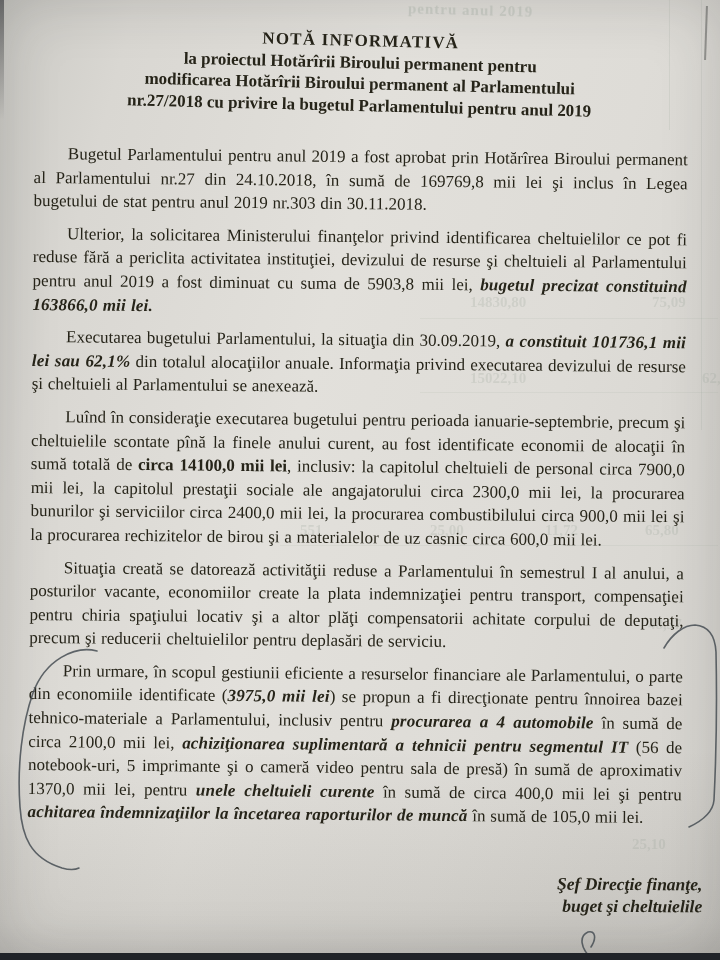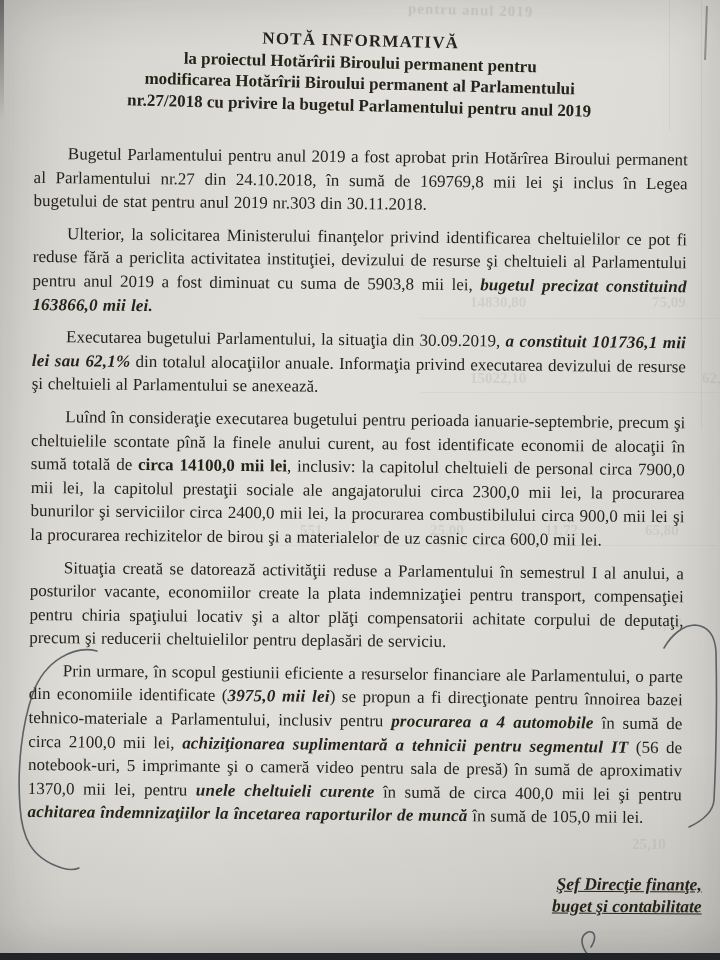--- a/index.html
+++ b/index.html
@@ -50,21 +50,20 @@
     word-spacing:.5px;
   }
   .body-text p{margin:0 0 9px 0;text-indent:34px;}
   .seg-n{font-weight:400;font-style:normal;}
   .seg-b{font-weight:700;font-style:normal;}
   .seg-bi{font-weight:700;font-style:italic;letter-spacing:.2px;}
   .signature{
     position:absolute;top:874px;right:18px;text-align:right;
     font-weight:700;font-style:italic;font-size:17.5px;line-height:21.5px;
     transform:rotate(0.3deg);
-    text-decoration:underline;
   }
   
   .pen-overlay{position:absolute;inset:0;pointer-events:none;}
   .pen-overlay path{fill:none;stroke:var(--pen);stroke-width:1.6;stroke-linecap:round;opacity:.85;}
 </style>
 </head>
 <body>
 
 <div class="photo">
   <div class="paper"></div>
@@ -102,21 +101,21 @@
       <p><span class="seg-n">Bugetul Parlamentului pentru anul 2019 a fost aprobat prin Hotărîrea Biroului permanent al Parlamentului nr.27 din 24.10.2018, în sumă de 169769,8 mii lei şi inclus în Legea bugetului de stat pentru anul 2019 nr.303 din 30.11.2018.</span></p>
       <p><span class="seg-n">Ulterior, la solicitarea Ministerului finanţelor privind identificarea cheltuielilor ce pot fi reduse fără a periclita activitatea instituţiei, devizului de resurse şi cheltuieli al Parlamentului pentru anul 2019 a fost diminuat cu suma de 5903,8 mii lei, </span><span class="seg-bi">bugetul precizat constituind 163866,0 mii lei.</span></p>
       <p><span class="seg-n">Executarea bugetului Parlamentului, la situaţia din 30.09.2019, </span><span class="seg-bi">a constituit 101736,1 mii lei sau 62,1%</span><span class="seg-n"> din totalul alocaţiilor anuale. Informaţia privind executarea devizului de resurse şi cheltuieli al Parlamentului se anexează.</span></p>
       <p><span class="seg-n">Luînd în consideraţie executarea bugetului pentru perioada ianuarie-septembrie, precum şi cheltuielile scontate pînă la finele anului curent,  au fost identificate economii de alocaţii în sumă totală de </span><span class="seg-b">circa 14100,0 mii lei</span><span class="seg-n">, inclusiv:  la capitolul cheltuieli de personal circa 7900,0 mii lei, la capitolul prestaţii sociale ale angajatorului circa 2300,0 mii lei, la procurarea bunurilor şi serviciilor circa 2400,0 mii lei, la procurarea combustibilului circa 900,0 mii lei şi la procurarea rechizitelor de birou şi a materialelor de uz casnic circa 600,0 mii lei.</span></p>
       <p><span class="seg-n">Situaţia creată se datorează activităţii reduse a Parlamentului în semestrul I al anului, a posturilor vacante, economiilor create la plata indemnizaţiei pentru transport, compensaţiei pentru chiria spaţiului locativ şi a altor plăţi compensatorii achitate corpului de deputaţi, precum şi reducerii cheltuielilor pentru deplasări de serviciu.</span></p>
       <p><span class="seg-n">Prin urmare, în scopul gestiunii eficiente a resurselor financiare ale Parlamentului, o parte din economiile identificate (</span><span class="seg-bi">3975,0 mii lei</span><span class="seg-n">) se propun a fi direcţionate pentru înnoirea bazei tehnico-materiale a Parlamentului, inclusiv pentru </span><span class="seg-bi">procurarea a 4 automobile</span><span class="seg-n"> în sumă de circa 2100,0 mii lei, </span><span class="seg-bi">achiziţionarea suplimentară a tehnicii pentru segmentul IT</span><span class="seg-n"> (56 de notebook-uri, 5 imprimante şi o cameră video pentru sala de presă) în sumă de aproximativ 1370,0 mii lei, pentru </span><span class="seg-bi">unele cheltuieli curente</span><span class="seg-n"> în sumă de circa 400,0 mii lei şi pentru </span><span class="seg-bi">achitarea îndemnizaţiilor la încetarea raporturilor de muncă</span><span class="seg-n"> în sumă de 105,0 mii lei.</span></p>
     </div>
 
     <div class="signature">
       <div>Şef Direcţie finanţe,</div>
-      <div>buget şi contabilitate</div>
+      <div>buget şi cheltuielile</div>
     </div>
   </div>
 
   <svg class="pen-overlay" width="720" height="960" viewBox="0 0 720 960">
     <path d="M 97 651 C 75 645, 45 660, 33 693 C 22 724, 17 766, 20 807 C 22 836, 30 858, 62 868 C 69 870, 75 870, 79 868"></path>
     <path d="M 664 648 C 672 634, 684 625, 695 625 C 708 626, 715 634, 716 652 C 717 700, 716 760, 714 800 C 713 812, 704 820, 689 827"></path>
     <path d="M 592 959 C 580 948, 579 936, 588 932 C 595 930, 597 938, 591 947"></path>
   </svg>
 
   <div class="bottom-strip"></div>

